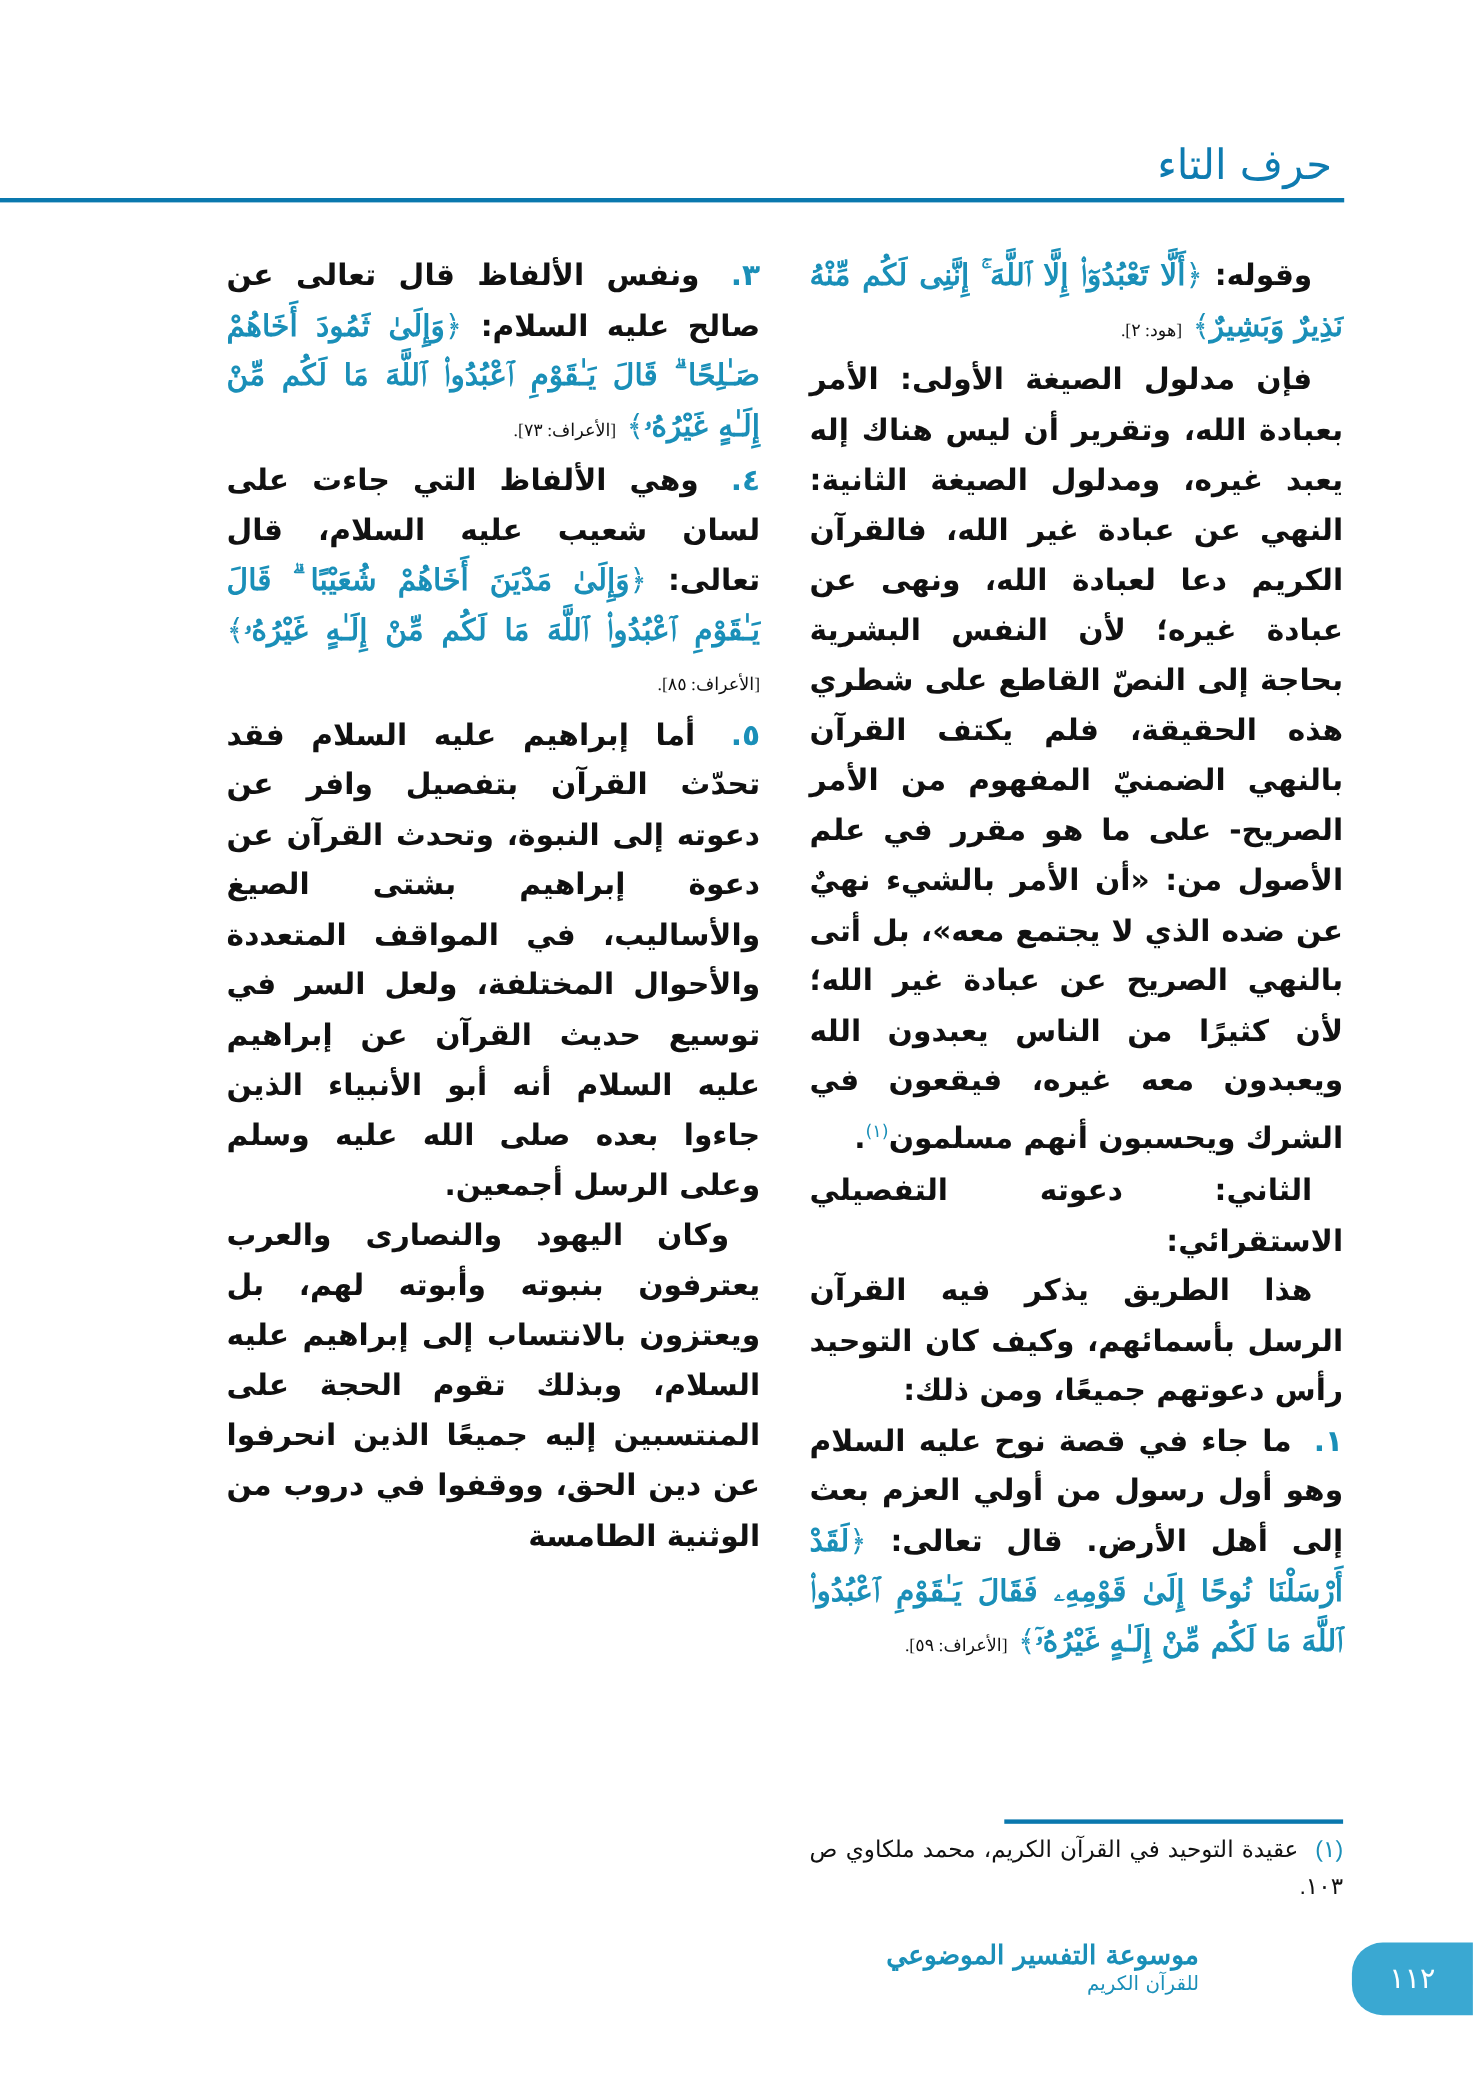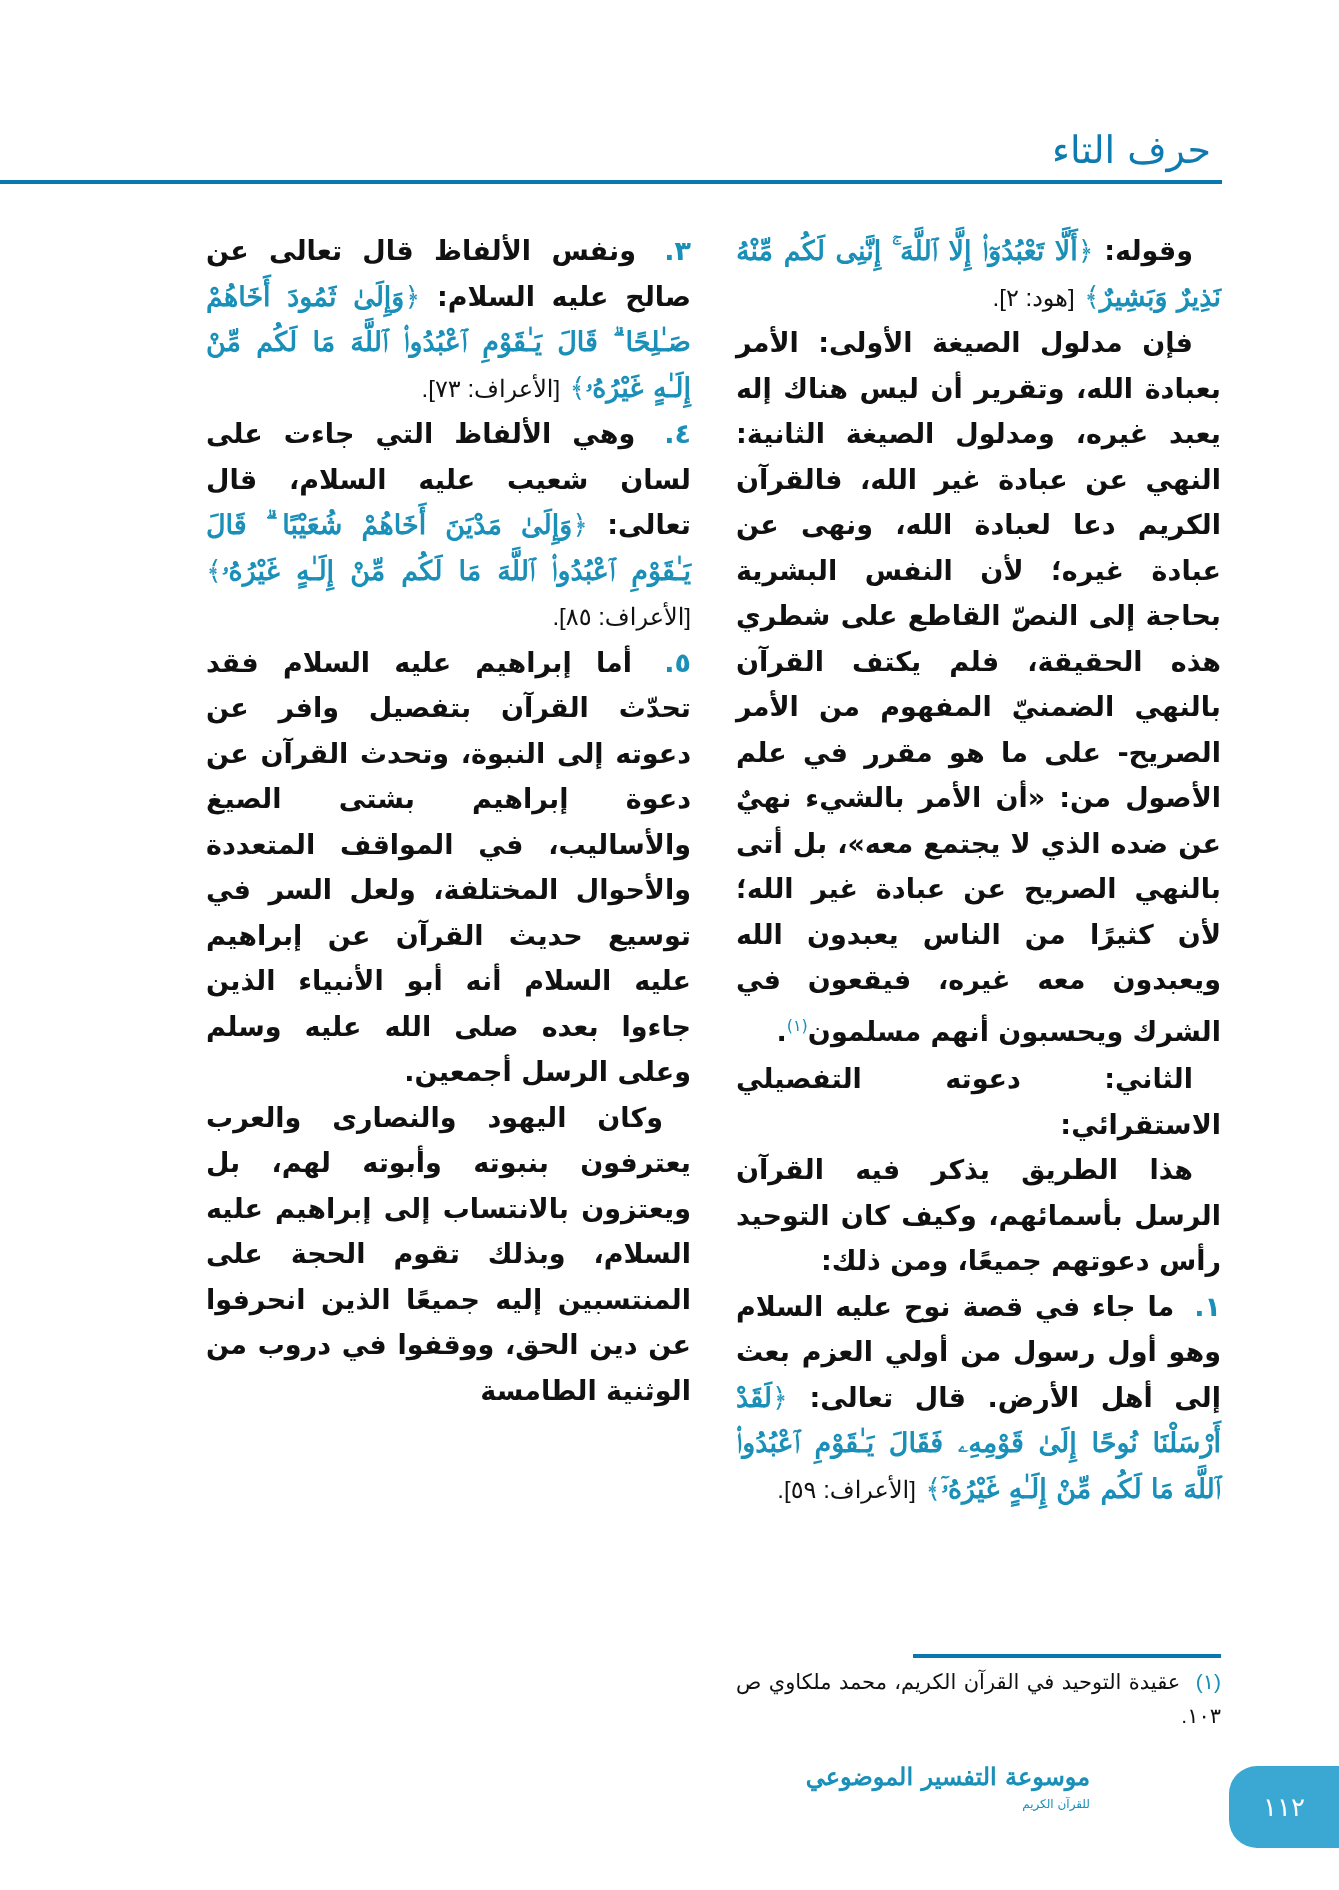--- a/index.html
+++ b/index.html
@@ -15,40 +15,40 @@
     
     .col { position: absolute; top: 228px; width: 485px; font-size: 27px; font-weight: bold;
            line-height: 45.5px; text-align: justify; text-align-last: auto; }
     .col-right { right: 118px; }
     .col-left  { right: 648px; }
 
     .para { margin: 0; }
     .indent { text-indent: 28px; }
     .quran { color: #1a8fb8; font-family: "DejaVu Serif", serif; font-weight: bold; font-size: 27px; }
     .bracket { color: #1a8fb8; font-weight: normal; font-family: "DejaVu Serif", serif; }
-    .ref { font-weight: normal; font-size: 24px; font-family: Liberation Sans, sans-serif; }
+    .ref { font-weight: normal; font-size: 16px; font-family: Liberation Serif, serif; }
     .num { color: #1a8fb8; font-weight: bold; margin-left: 8px; }
     .item { padding-right: 0; }
     .sup { color: #1a8fb8; font-size: 16px; vertical-align: super; font-weight: normal; }
     .subheading { margin-top: 2px; }
 
     
     .fn-rule { position: absolute; top: 1654px; right: 118px; width: 308px; height: 4px; background: #0a78ae; }
     .footnote { position: absolute; top: 1665px; right: 118px; width: 485px; font-size: 21px;
                 line-height: 34px; font-family: Liberation Sans, sans-serif; text-align: justify; }
     .fn-num { color: #1a8fb8; margin-left: 8px; }
 
     
-    .page-badge { position: absolute; top: 1766px; right: 0; width: 110px; height: 82px;
+    .page-badge { position: absolute; top: 1766px; right: 0; width: 110px; height: 66px;
                   background: #3aa8d2; border-radius: 28px 0 0 28px; color: #fff; font-size: 26px;
                   display: flex; align-items: center; justify-content: center; font-family: "DejaVu Sans", sans-serif; }
     .series-logo { position: absolute; top: 1760px; left: 900px; width: 190px; text-align: right;
                    color: #1a8fb8; font-family: "DejaVu Serif", serif; direction: rtl; }
     .series-logo .main { font-size: 24px; font-weight: bold; line-height: 34px; white-space: nowrap; }
-    .series-logo .sub { font-size: 12px; line-height: 20px; }
+    .series-logo .sub { font-size: 18px; line-height: 20px; }
   </style>
 </head>
 <body>
 
 <div class="page">
 
   <div class="chapter-title">حرف التاء</div>
   <div class="header-rule"></div>
 
   <div class="col col-right">

